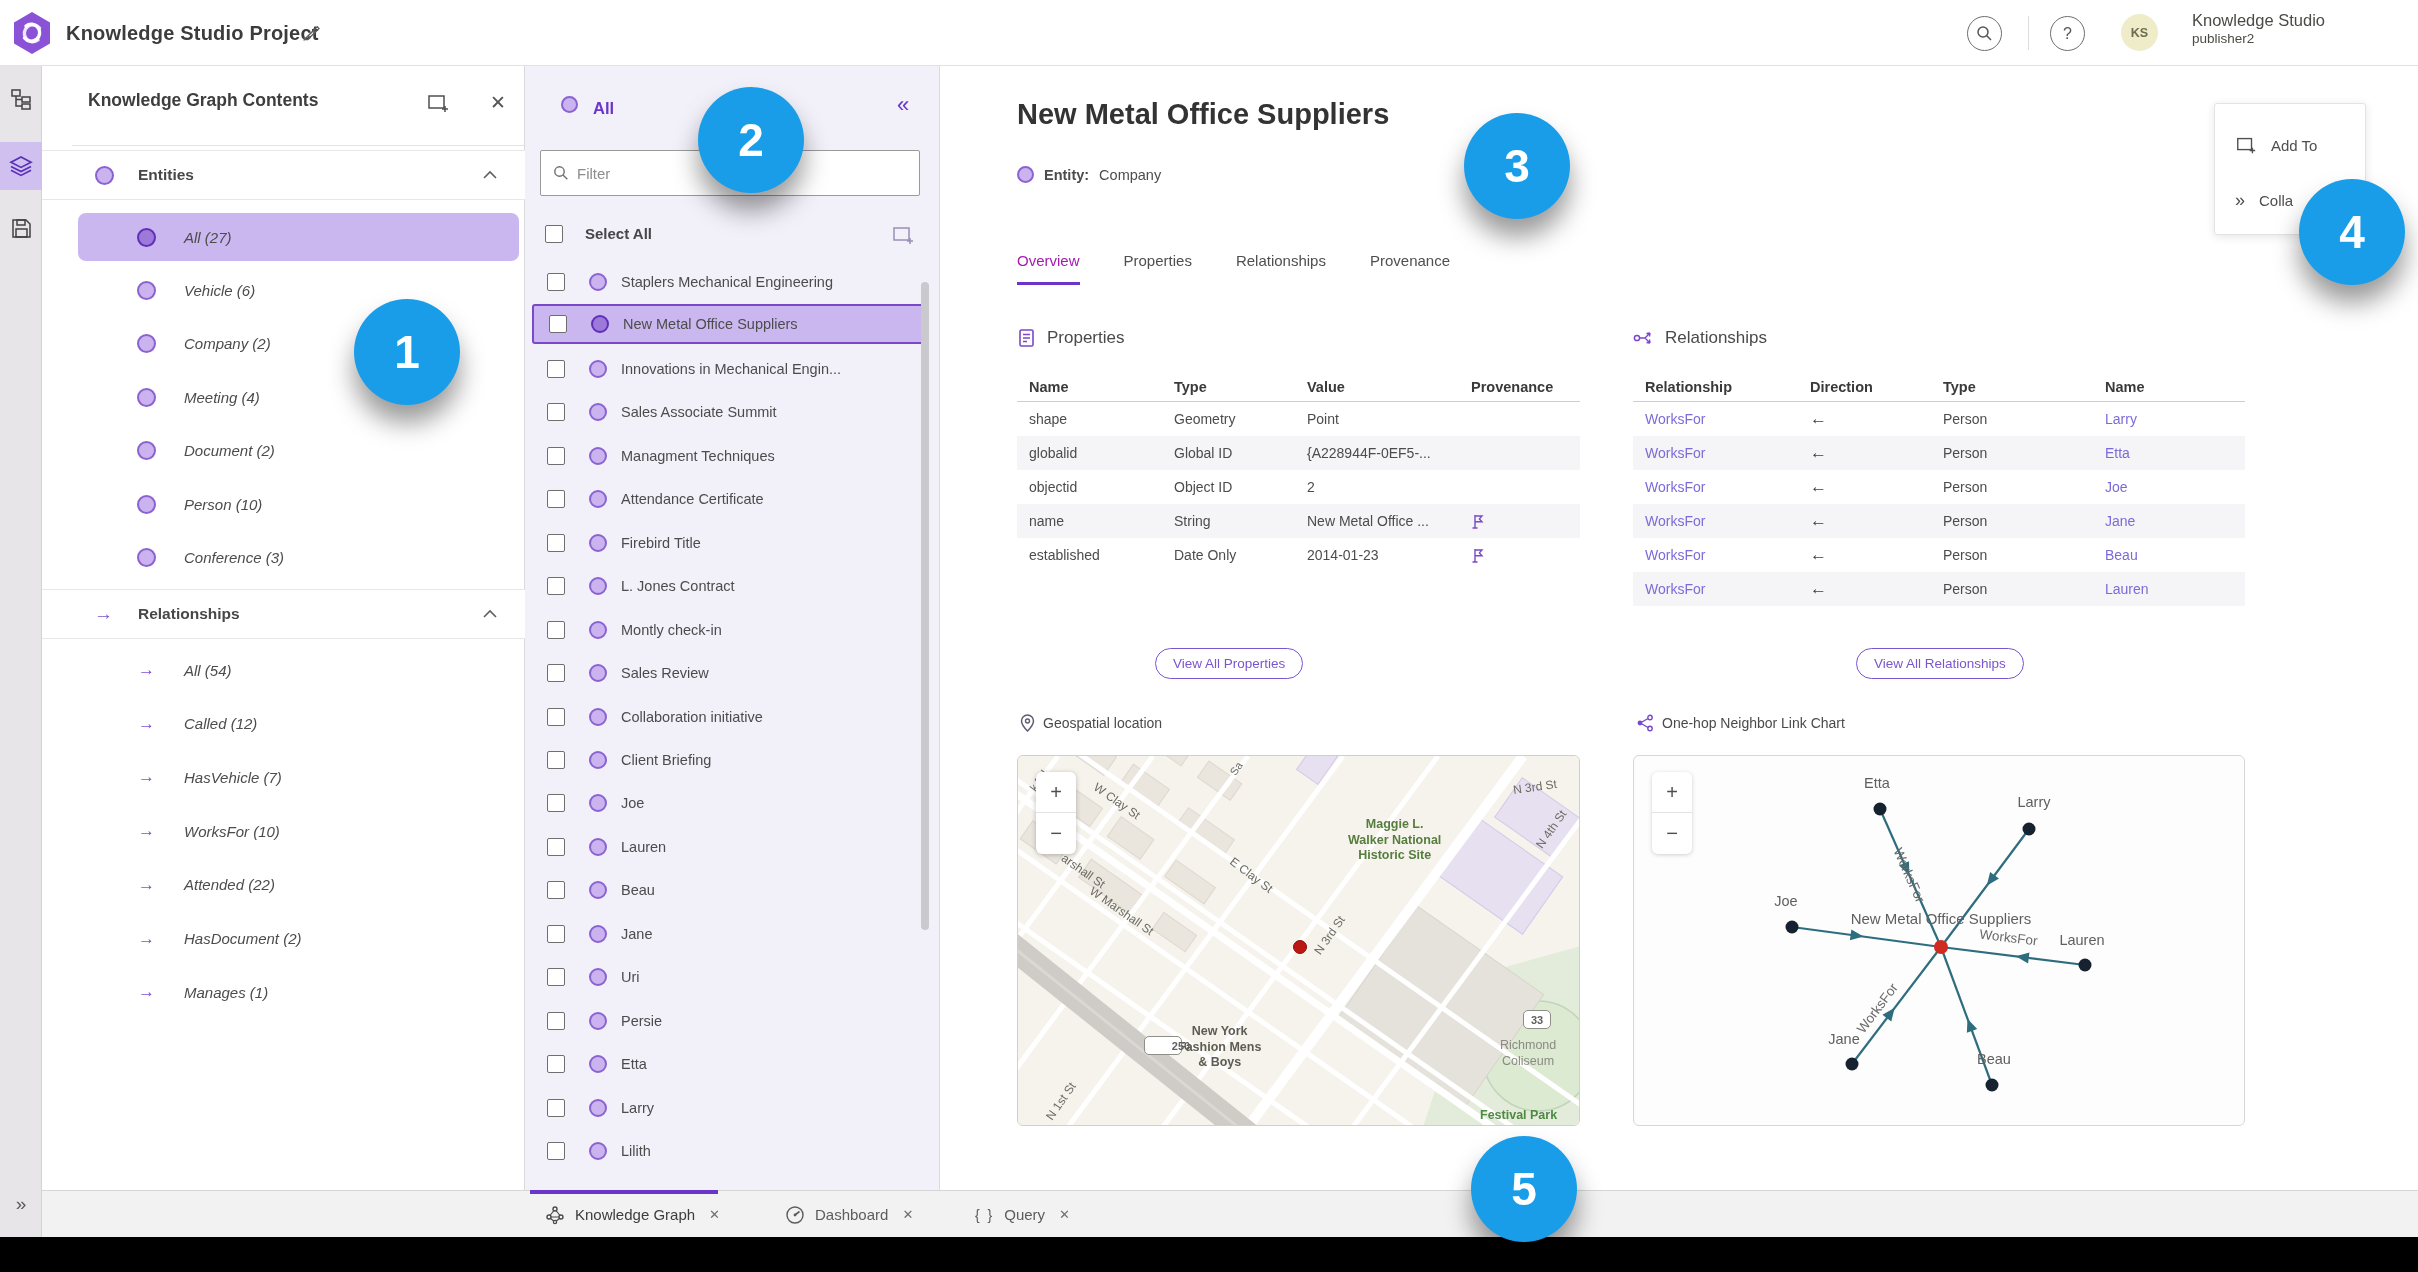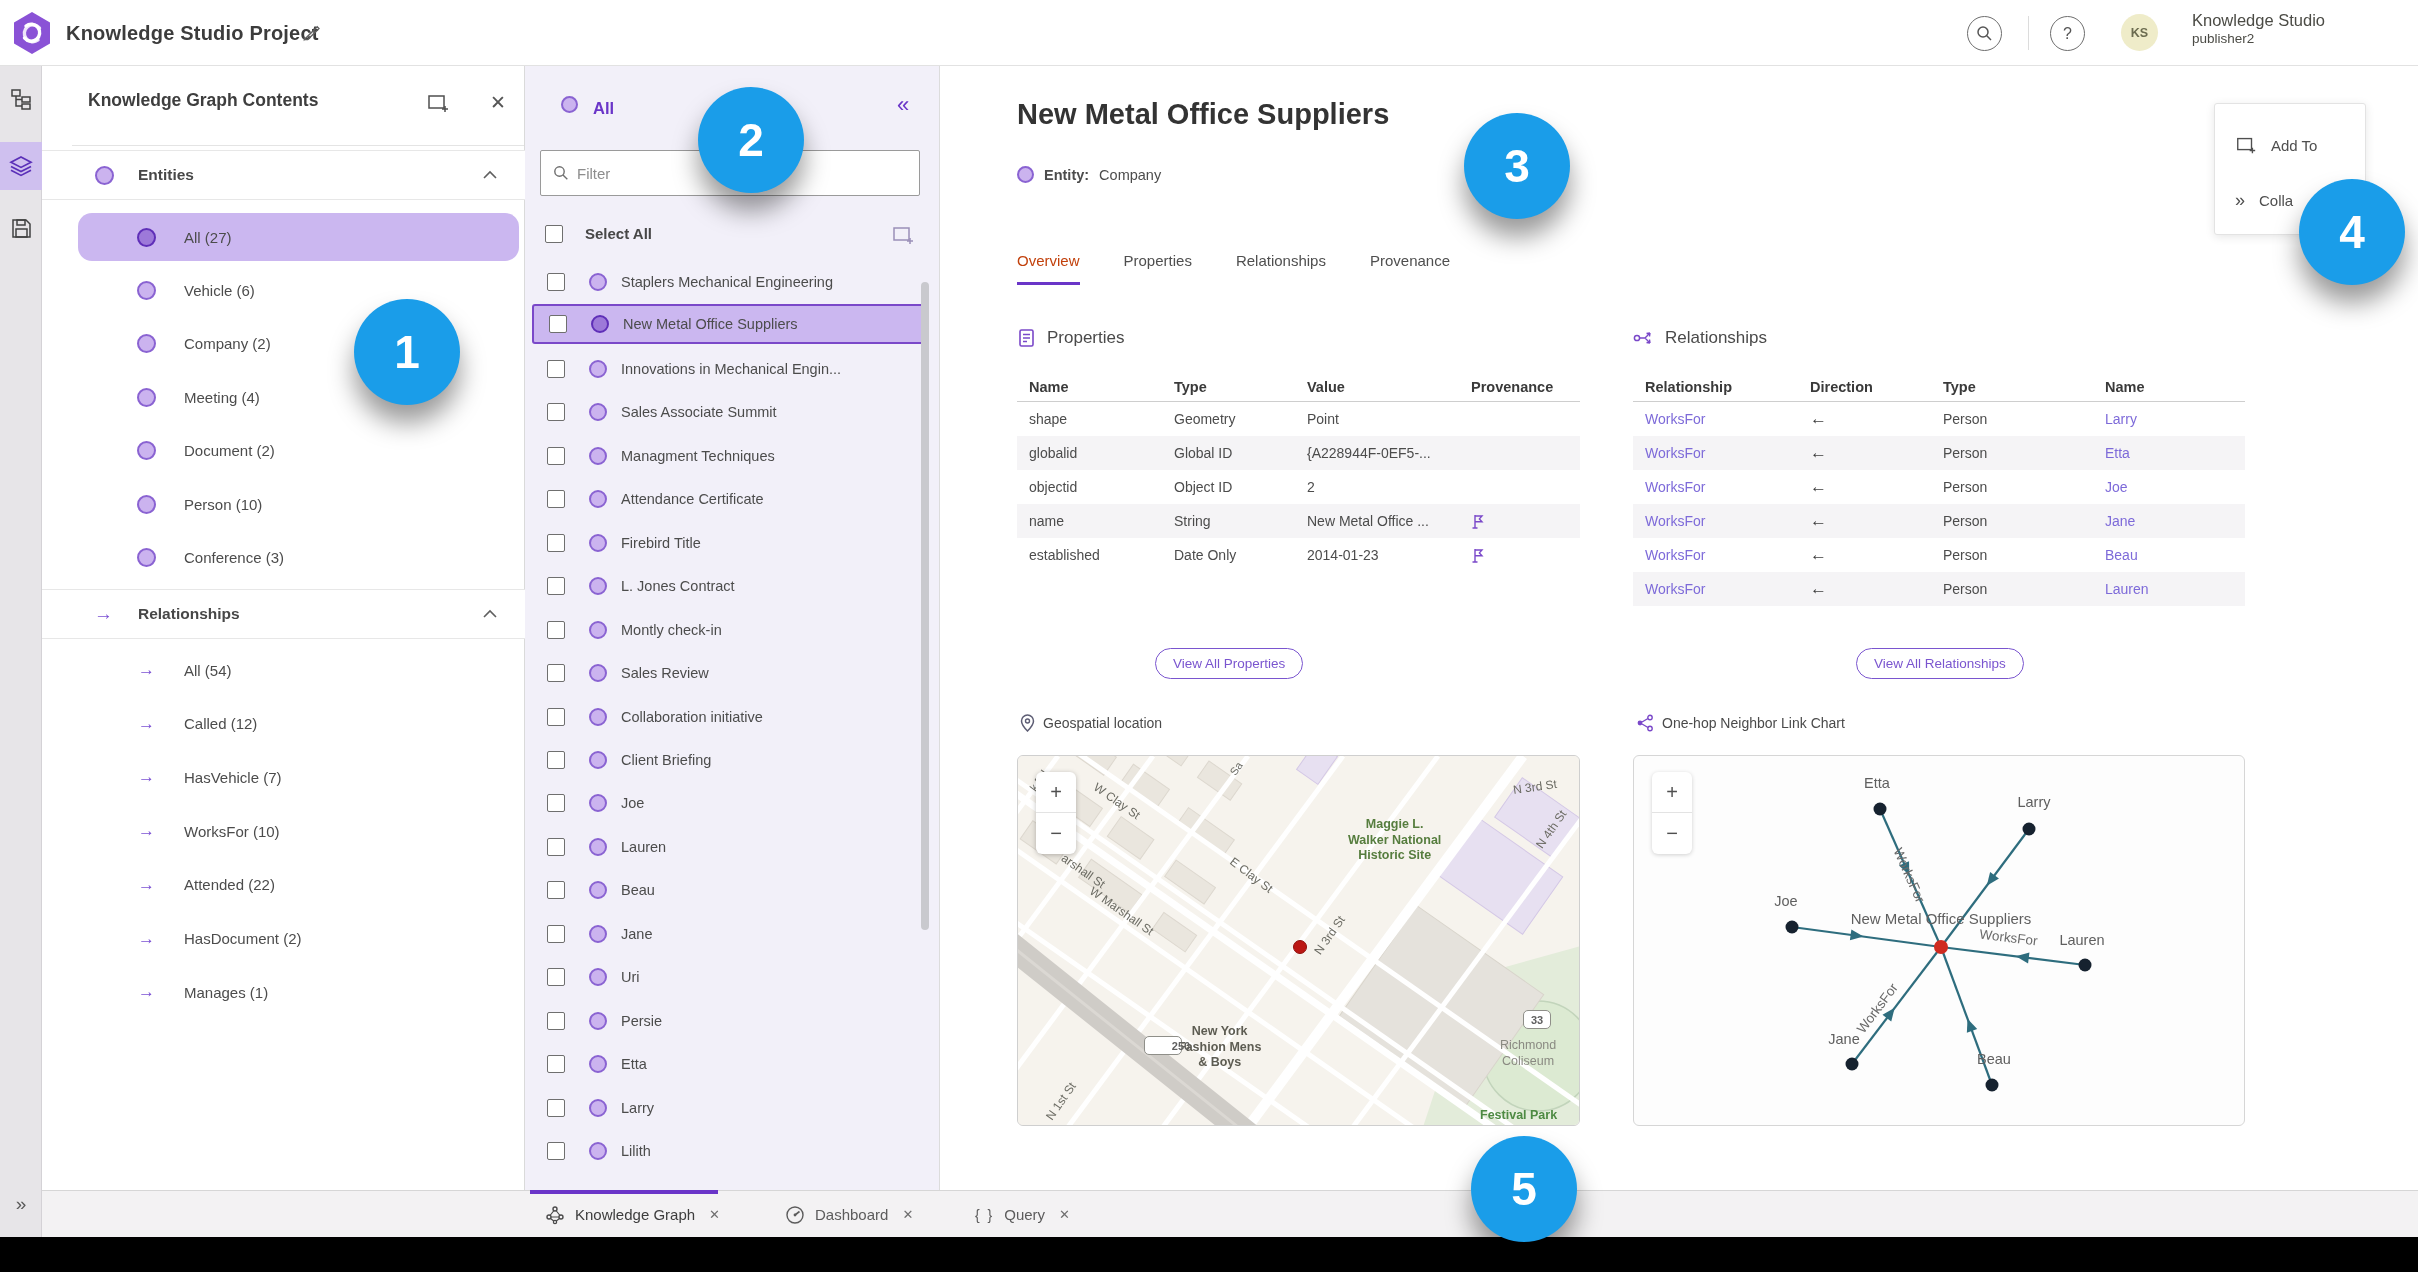--- a/index.html
+++ b/index.html
@@ -36,21 +36,21 @@
   
   .contents { position:absolute; left:42px; top:66px; width:483px; height:1124px; background:#fff;
               border-right:1px solid #dadada; z-index:3; }
   .contents-title { position:absolute; left:46px; top:24px; font-size:17.5px; font-weight:600; color:#3e3e3e; }
   .contents-divider { position:absolute; left:30px; right:0; top:79px; height:1px; background:#e4e4e4; }
   .panel-icon-btn { position:absolute; top:25px; width:24px; height:24px; cursor:pointer; }
   .section-row { position:absolute; left:0; width:483px; height:50px; border-top:1px solid #e7e7e7;
                  border-bottom:1px solid #e7e7e7; display:flex; align-items:center; cursor:pointer; }
   .section-label { position:absolute; left:96px; font-size:15.5px; font-weight:700; color:#474747; }
   .tree-row { position:absolute; left:36px; width:441px; height:48px; display:flex; align-items:center;
-              cursor:pointer; border-radius:14px; }
+              cursor:pointer; border-radius:8px;font-style:italic; }
   .tree-row.sel { background:#cbb7f0; }
   .tree-label { position:absolute; left:70px; font-size:15px; color:#4c4c4c; white-space:nowrap; }
   .ent-dot { width:19px; height:19px; border-radius:50%; background:#cbb3ef; border:2px solid #8a63d2; display:inline-block; }
   .ent-dot.sel { background:#9d79d9; border-color:#5f2fb8; }
   .rel-arrow { color:#7a4fd3; font-size:19px; }
   .chev { position:absolute; left:440px; }
 
   
   .listpanel { position:absolute; left:525px; top:66px; width:415px; height:1124px; background:#f2f0f9;
                border-right:1px solid #dcdcdc; z-index:3; }
@@ -76,21 +76,21 @@
 
   
   .main { position:absolute; left:940px; top:66px; width:1478px; height:1124px; background:#fff; }
   .detail-title { position:absolute; left:77px; top:32px; font-size:29px; font-weight:700; color:#333; }
   .entity-row { position:absolute; left:77px; top:100px; display:flex; align-items:center; gap:10px; }
   .entity-row .ent-dot { width:17px; height:17px; }
   .entity-lab { font-size:14.5px; font-weight:700; color:#4c4c4c; }
   .entity-val { font-size:14.5px; color:#4c4c4c; }
   .tabs { position:absolute; left:77px; top:186px; display:flex; gap:44px; }
   .tab { font-size:15px; color:#4f4f4f; padding-bottom:13px; cursor:pointer; }
-  .tab.active { color:#c2410c; border-bottom:3px solid #6a35c8; }
+  .tab.active { color:#a21caf; border-bottom:3px solid #6a35c8; }
   .sec-head { position:absolute; display:flex; align-items:center; gap:10px; }
   .sec-head-title { font-size:17px; color:#4a4a4a; }
   .tbl { position:absolute; font-size:14px; }
   .tbl-hrow { display:flex; height:30px; align-items:center; border-bottom:1px solid #cecece; }
   .tbl-row { display:flex; height:34px; align-items:center; }
   .tbl-row.shade { background:#f5f4f6; }
   .tbl-cell { padding-left:12px; overflow:hidden; white-space:nowrap; }
   .tbl-hcell { padding-left:12px; font-weight:700; color:#3a3a3a; font-size:14.5px; }
   .linktext { color:#7d6ad9; cursor:pointer; }
   .pill-btn { position:absolute; height:31px; border:1.4px solid #7a55cf; border-radius:17px; background:#fff;

